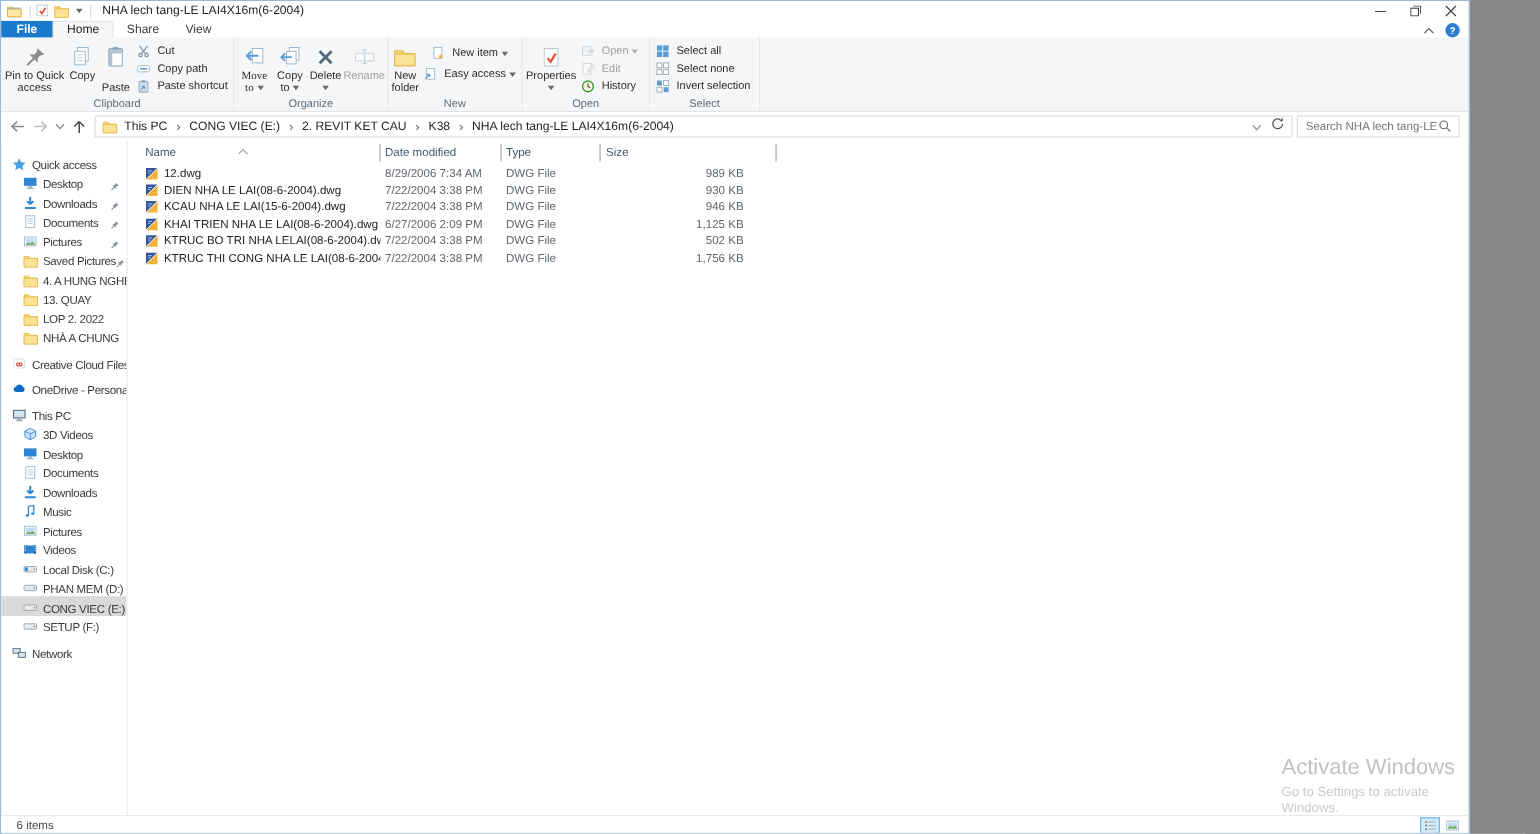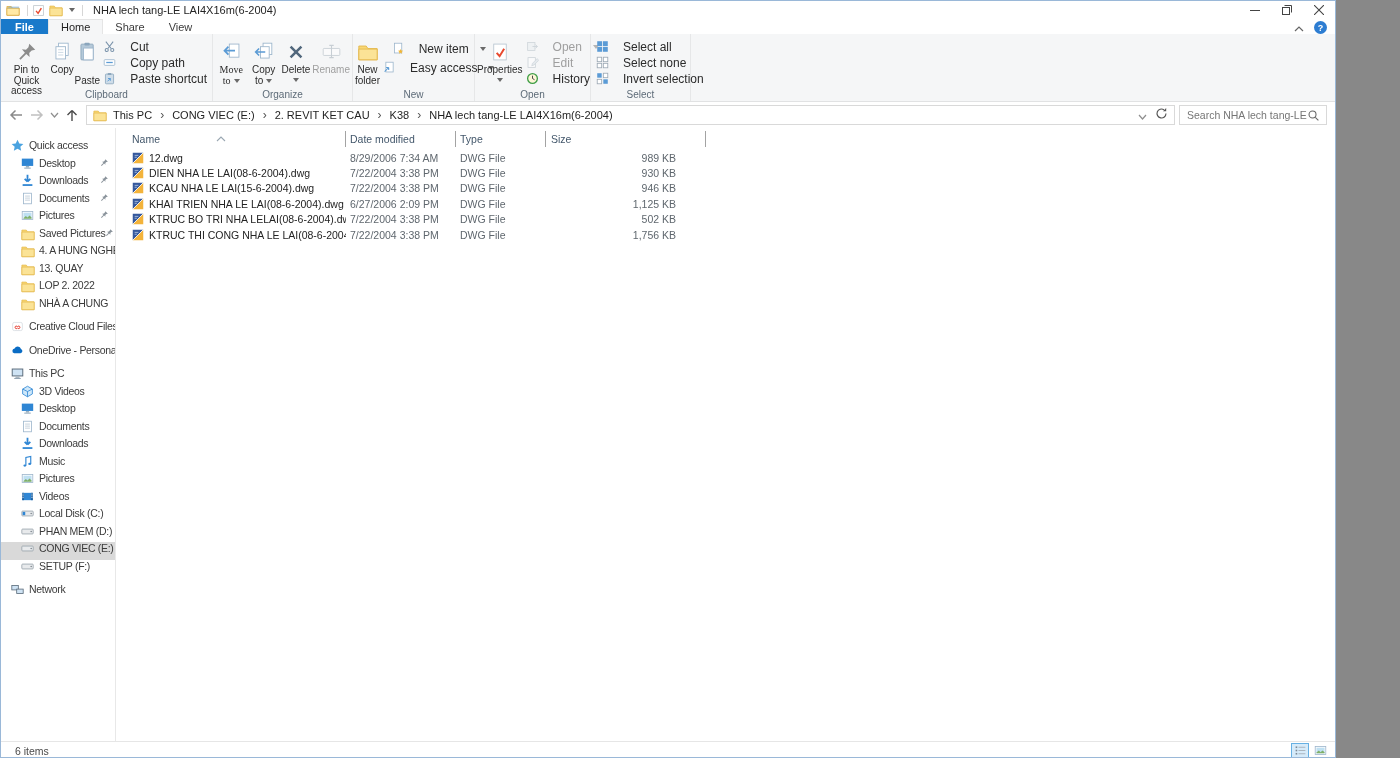--- a/index.html
+++ b/index.html
@@ -24,21 +24,21 @@
   .help-circle { width:13px; height:13px; border-radius:50%; background:#2d7dd2; color:#fff; font-size:9px; font-weight:bold; display:flex; align-items:center; justify-content:center; }
 
   
   .ribbon { height:68px; background:#f5f6f7; border-bottom:1px solid #e1e2e3; display:flex; }
   .rgroup { position:relative; height:100%; border-right:1px solid #e6e7e8; padding:2px 2px 13px 2px; display:flex; align-items:flex-start; }
   .glabel { position:absolute; bottom:1px; left:0; right:0; text-align:center; font-size:10px; color:#5d6b78; }
   .bb { display:flex; flex-direction:column; align-items:center; padding-top:2px; font-size:10px; line-height:10.5px; color:#2b2b2b; text-align:center; }
   .bb .bicon { height:27px; display:flex; align-items:center; justify-content:center; }
   .scol { display:flex; flex-direction:column; gap:1px; padding-top:3px; }
   .scol.two { gap:4px; padding-top:5px;align-items:center; }
-  .sb { display:flex; align-items:center; height:15px; font-size:12px; color:#2b2b2b; padding:0 3px; white-space:nowrap;gap:8px; }
+  .sb { display:flex; align-items:center; height:15px; font-size:10px; color:#2b2b2b; padding:0 3px; white-space:nowrap; }
   .sb .sicon { width:15px; height:15px; margin-right:4px; flex:none; display:flex; align-items:center; }
   .caret { width:0; height:0; border-left:3px solid transparent; border-right:3px solid transparent; border-top:4px solid #6a6a6a; display:inline-block; margin-left:3px; vertical-align:middle; }
   .caret.block { display:block; margin:2px auto 0; }
   .dis { color:#9f9f9f; }
   .dis .caret { border-top-color:#b5b5b5; }
 
   
   .addrrow { height:26px; display:flex; align-items:center; background:#fff; padding-left:4px; }
   .navbtn { width:21px; height:20px; display:flex; align-items:center; justify-content:center; }
   .addrbox { flex:1; height:20px; border:1px solid #d9d9d9; display:flex; align-items:center; margin:0 4px; background:#fff; overflow:hidden; }
@@ -47,21 +47,21 @@
   .crumb-sep { font-size:12px; color:#555; padding:0 6px; }
   .addr-right { margin-left:auto; display:flex; align-items:center; gap:8px; padding-right:6px; }
   .searchbox { width:148px; height:20px; border:1px solid #d9d9d9; display:flex; align-items:center; margin-right:8px; background:#fff; }
   .searchbox input { border:none; outline:none; flex:1; font-size:10.5px; color:#555; padding-left:7px; font-family:"Liberation Sans", sans-serif; min-width:0; }
   .searchbox input::placeholder { color:#767676; }
   .searchbox .mag { width:14px; height:14px; margin-right:5px; flex:none; }
 
   
   .content { display:flex; height:613px; position:relative; }
   .sidebar { width:115px; flex:none; border-right:1px solid #e8e8e8; padding-top:11px; overflow:hidden; }
-  .srow { height:17.5px; display:flex; align-items:flex-start; font-size:10.5px; letter-spacing:-0.3px; color:#3b3b3b; white-space:nowrap; overflow:hidden; }
+  .srow { height:17.5px; display:flex; align-items:flex-end; font-size:10.5px; letter-spacing:-0.3px; color:#3b3b3b; white-space:nowrap; overflow:hidden; }
   .srow.gap { margin-top:6px; }
   .srow.sel { background:#d9d9d9; }
   .srow .nicon { width:14px; height:14px; margin-right:4px; flex:none; }
   .srow .pinmark { margin-left:auto; margin-right:6px; width:9px; height:9px; flex:none; }
 
   .filearea { flex:1; position:relative; padding-top:1px; }
   .sortmark { position:absolute; top:0; left:100px; }
   .fheader { display:flex; height:18px; align-items:flex-end; font-size:10.5px; color:#43576b; }
   .hcell { border-right:1px solid #a3a3a3; height:16px; display:flex; align-items:center; }
   .hc-name { width:230px; padding-left:16px; }
@@ -731,20 +731,24 @@
               <span>KTRUC THI CONG NHA LE LAI(08-6-2004...</span>
             </div>
             <div class="fc-mod">7/22/2004 3:38 PM</div>
             <div class="fc-type">DWG File</div>
             <div class="fc-size">1,756 KB</div>
           </div>
         </div>
     </div>
   </div>
 
+  <div class="watermark">
+    <div class="wm-title">Activate Windows</div>
+    <div class="wm-sub">Go to Settings to activate Windows.</div>
+  </div>
 
   <div class="statusbar">
     <span class="status-text">6 items</span>
     <div class="viewbtns">
       <div class="vbtn sel">
           <svg viewBox="0 0 16 16" width="13" height="13">
             <g fill="#7c8894">
               <rect x="2" y="3" width="2" height="2"></rect>
               <rect x="2" y="7" width="2" height="2"></rect>
               <rect x="2" y="11" width="2" height="2"></rect>

